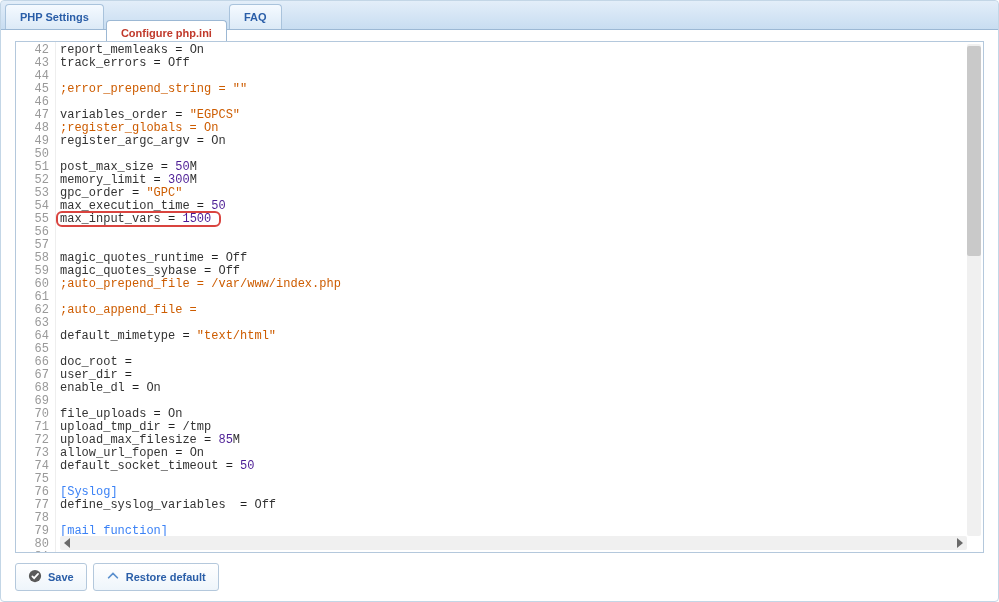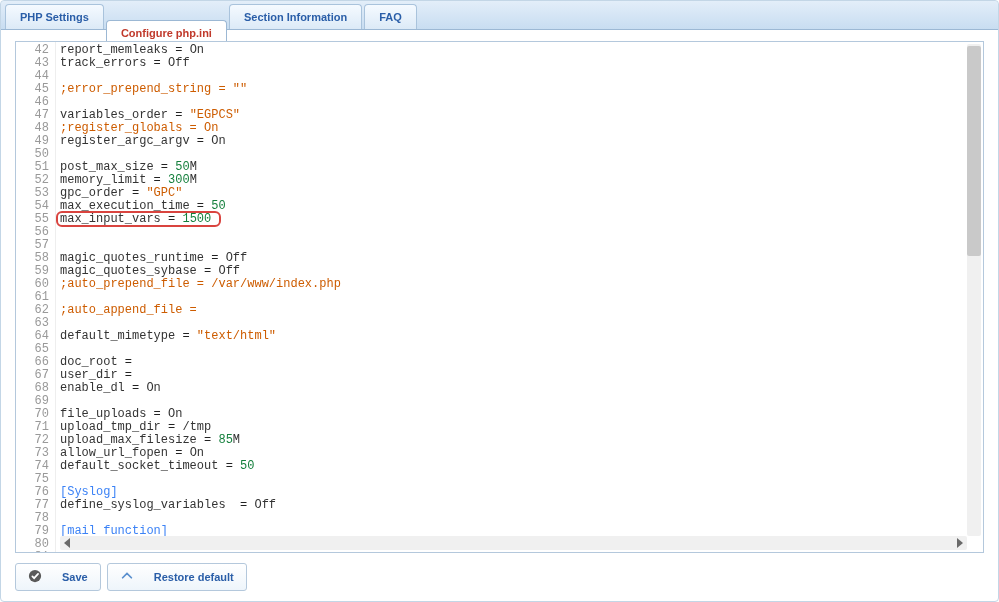--- a/index.html
+++ b/index.html
@@ -8,43 +8,42 @@
 .tabs { display: flex; gap: 0; padding: 0 4px; height: 29px; align-items: flex-end; border-bottom: 1px solid #9cb8d4; background: linear-gradient(#e3eef9,#c8ddf1); border-radius: 4px 4px 0 0;}
 .tab { padding: 6px 14px 6px; border: 1px solid #a9c3dc; border-bottom: none; border-radius: 4px 4px 0 0; background: linear-gradient(#f5faff,#dceaf7); color: #2a5ea8; font-weight: bold; font-size: 11px; cursor: pointer; margin-right: 2px; }
 .tab.active { background: #fff; color: #c0392b; border-color:#9cb8d4; position:relative; top:16px;}
 .editor-wrap { position: absolute; left:14px; right:14px; top:40px; bottom:48px; border:1px solid #b4c8dc; background:#fff; }
 .editor { display:flex; height:100%; font-family: "Courier New", monospace; font-size:12px; line-height:13px; overflow:hidden; position:relative;}
 .gutter { background:#fff; color:#999; text-align:right; padding:2px 6px 2px 4px; user-select:none; border-right:1px solid #eee; flex-shrink:0; width:40px;}
 .code { padding:2px 0 2px 4px; white-space:pre; flex:1; overflow:auto; position:relative;}
 .highlight-box { position:absolute; border:2px solid #d9443f; border-radius:6px; pointer-events:none; }
 .kw, .key { color:#333;text-align:right; }
 .str { color:#cd5c00; }
-.num { color:#15803d; }
+.num { color:#4c1d95; }
 .op  { color:#222; }
 .comment { color:#cd5c00; }
 .section { color:#3b82f6; }
 .scrollbar-v { position:absolute; right:2px; top:2px; bottom:16px; width:14px; background:#f0f0f0; border-radius:2px;}
 .scroll-thumb-v { position:absolute; right:0; left:0; top:2px; height:210px; background:#c9c9c9; border-radius:2px;}
 .scrollbar-h { position:absolute; left:44px; right:16px; bottom:2px; height:14px; background:#f0f0f0; border-radius:2px;}
 .scroll-triangle-left,.scroll-triangle-right{position:absolute;bottom:4px;width:0;height:0;border-top:5px solid transparent;border-bottom:5px solid transparent;}
 .scroll-triangle-left{left:48px;border-right:6px solid #6a6a6a;}
 .scroll-triangle-right{right:20px;border-left:6px solid #6a6a6a;}
 .footer { position:absolute; left:14px; bottom:10px; display:flex; gap:6px;}
-.btn { display:flex; align-items:center; gap:20px; padding:5px 12px; border:1px solid #b4c8dc; border-radius:3px; background:linear-gradient(#ffffff,#eef5fb); color:#2a5ea8; font-weight:bold; font-size:11px; cursor:pointer;}
+.btn { display:flex; align-items:center; gap:6px; padding:5px 12px; border:1px solid #b4c8dc; border-radius:3px; background:linear-gradient(#ffffff,#eef5fb); color:#2a5ea8; font-weight:bold; font-size:11px; cursor:pointer;}
 .btn svg{width:14px;height:14px;}
 </style>
 </head>
 <body>
 
 <div class="container">
 
   <div class="tabs" id="tabbar">
       <div class="tab">PHP Settings</div>
       <div class="tab active">Configure php.ini</div>
-      <div class="tab">Section Information</div>
       <div class="tab">FAQ</div>
     </div>
 
   <div class="editor-wrap">
     <div class="editor">
       <div class="gutter" id="gutter">42
 43
 44
 45
 46

